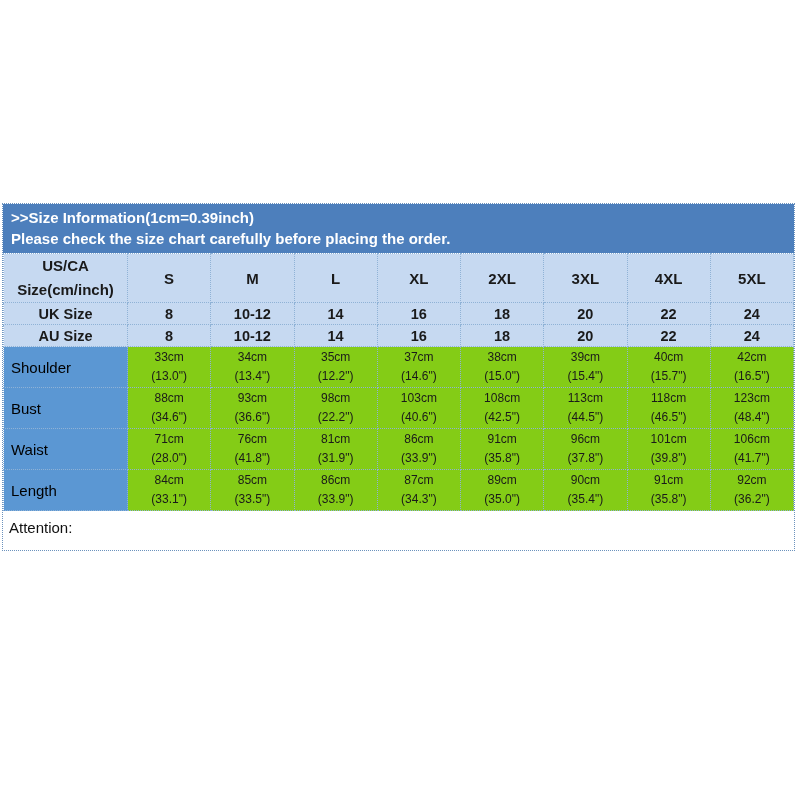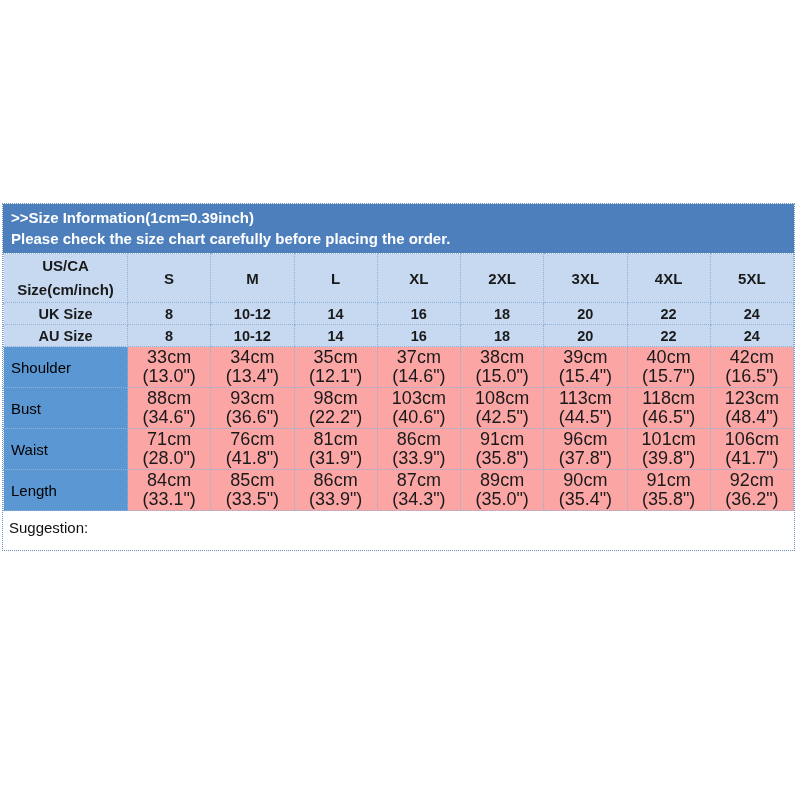--- a/index.html
+++ b/index.html
@@ -60,23 +60,23 @@
   }
   tr.measure-row th {
     background: var(--label-cell, #5b97d3);
     font-weight: 400;
     font-size: 15px;
     text-align: left;
     padding-left: 7px;
     color: #000000;
   }
   tr.measure-row td {
-    background: #fca5a5;
+    background: #84cc16;
     white-space: pre-line;
-    font-size: 18px;
+    font-size: 12px;
     line-height: 19px;
     height: 40px;
   }
   .attention {
     padding: 8px 8px 12px 6px;
     font-size: 15px;
     line-height: 18.5px;
     color: #111111;
   }
 </style>
@@ -127,21 +127,21 @@
             <td>22</td>
             <td>24</td>
           </tr>
           <tr class="measure-row">
             <th>Shoulder</th>
             <td>33cm
 (13.0")</td>
             <td>34cm
 (13.4")</td>
             <td>35cm
-(12.1")</td>
+(12.2")</td>
             <td>37cm
 (14.6")</td>
             <td>38cm
 (15.0")</td>
             <td>39cm
 (15.4")</td>
             <td>40cm
 (15.7")</td>
             <td>42cm
 (16.5")</td>
@@ -199,16 +199,16 @@
             <td>90cm
 (35.4")</td>
             <td>91cm
 (35.8")</td>
             <td>92cm
 (36.2")</td>
           </tr>
         </tbody>
     </table>
     <div class="attention">
-      <div>Suggestion:</div>
+      <div>Attention:</div>
     </div>
   </div>
 </div>
 
 </body></html>

